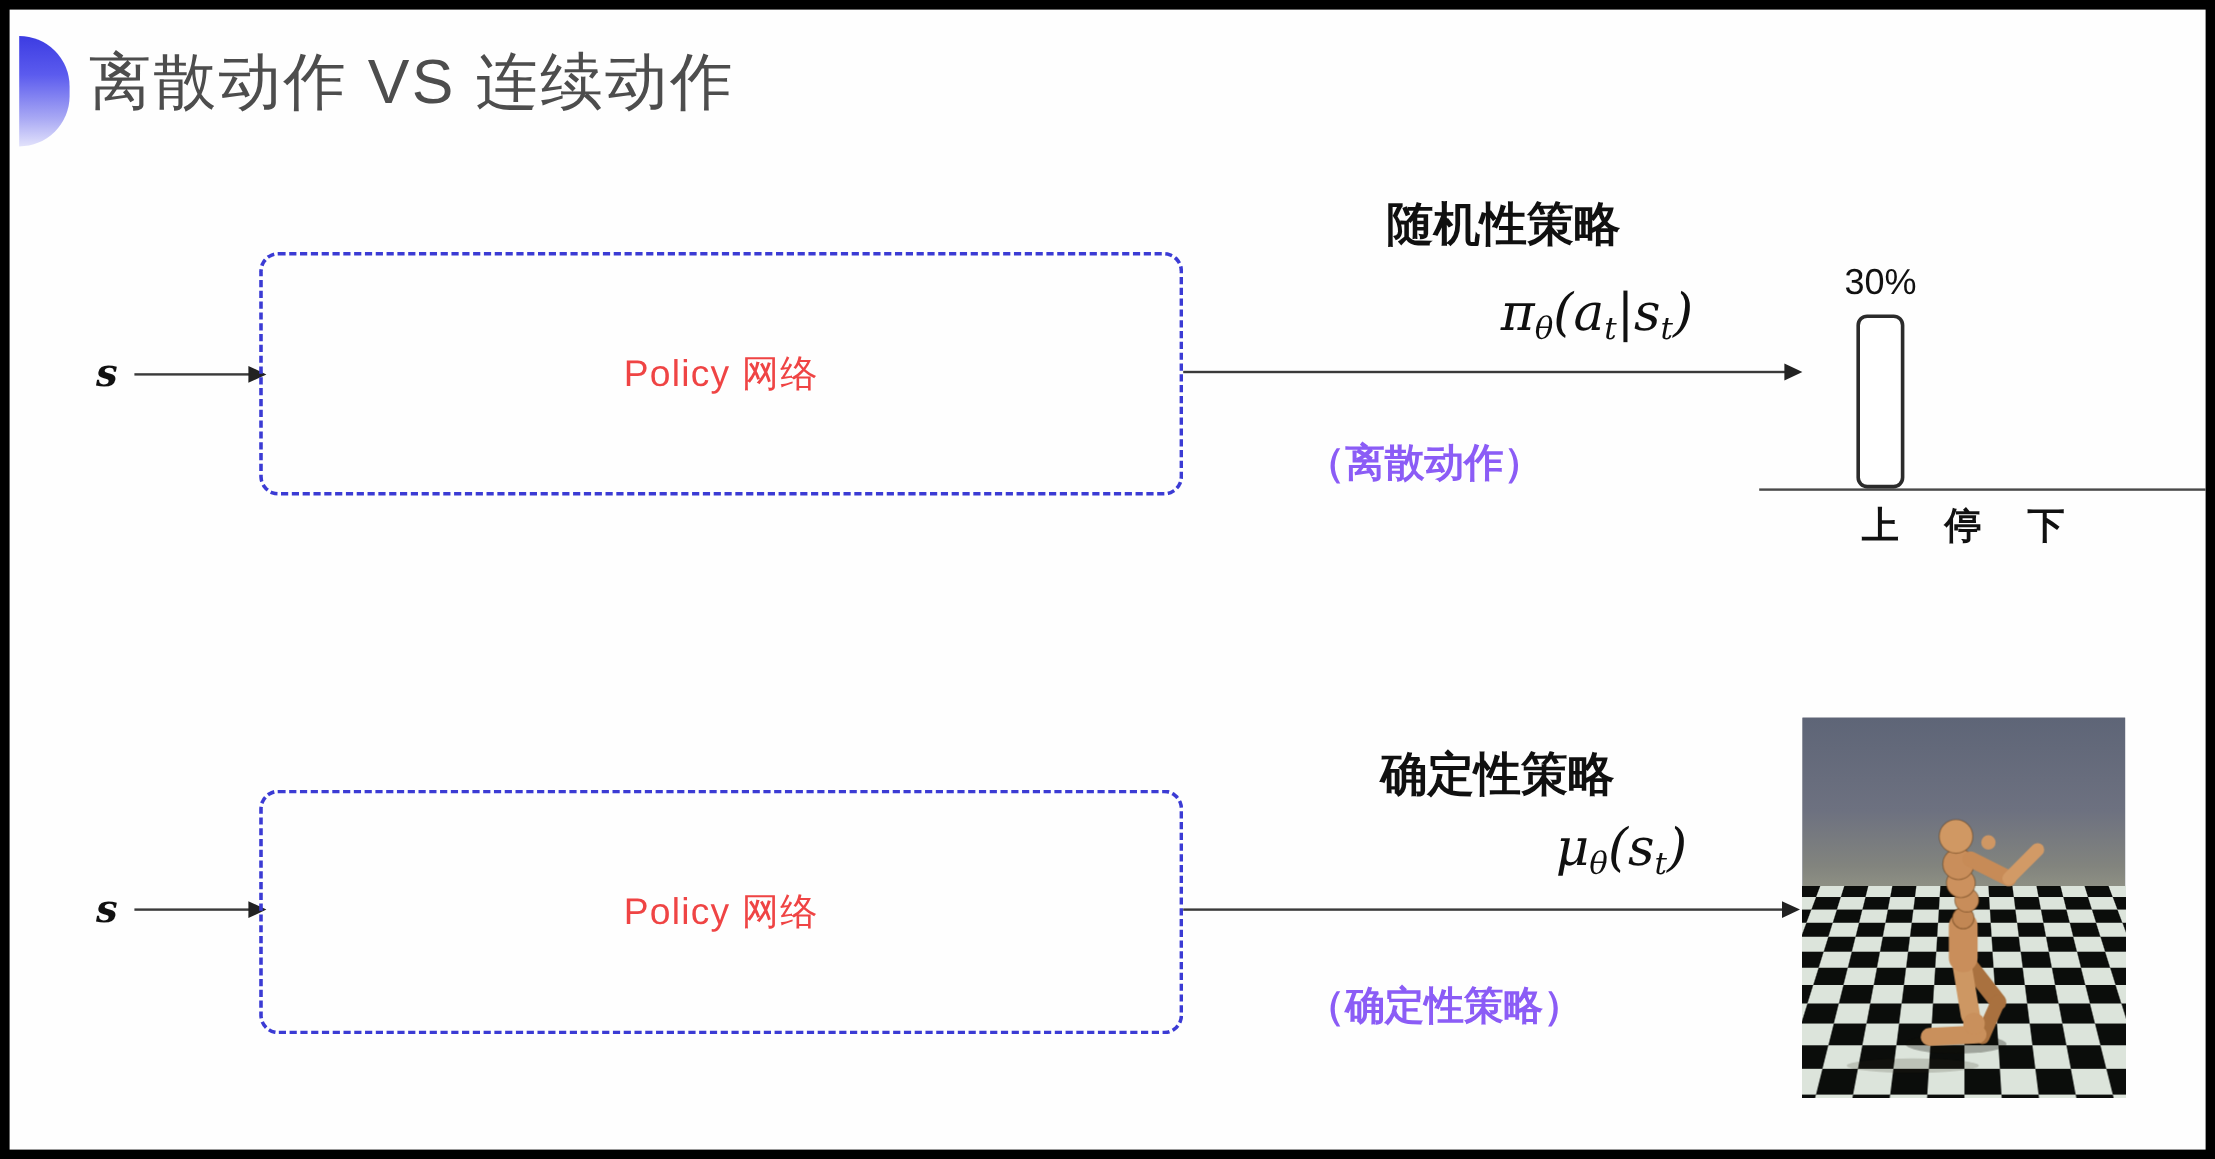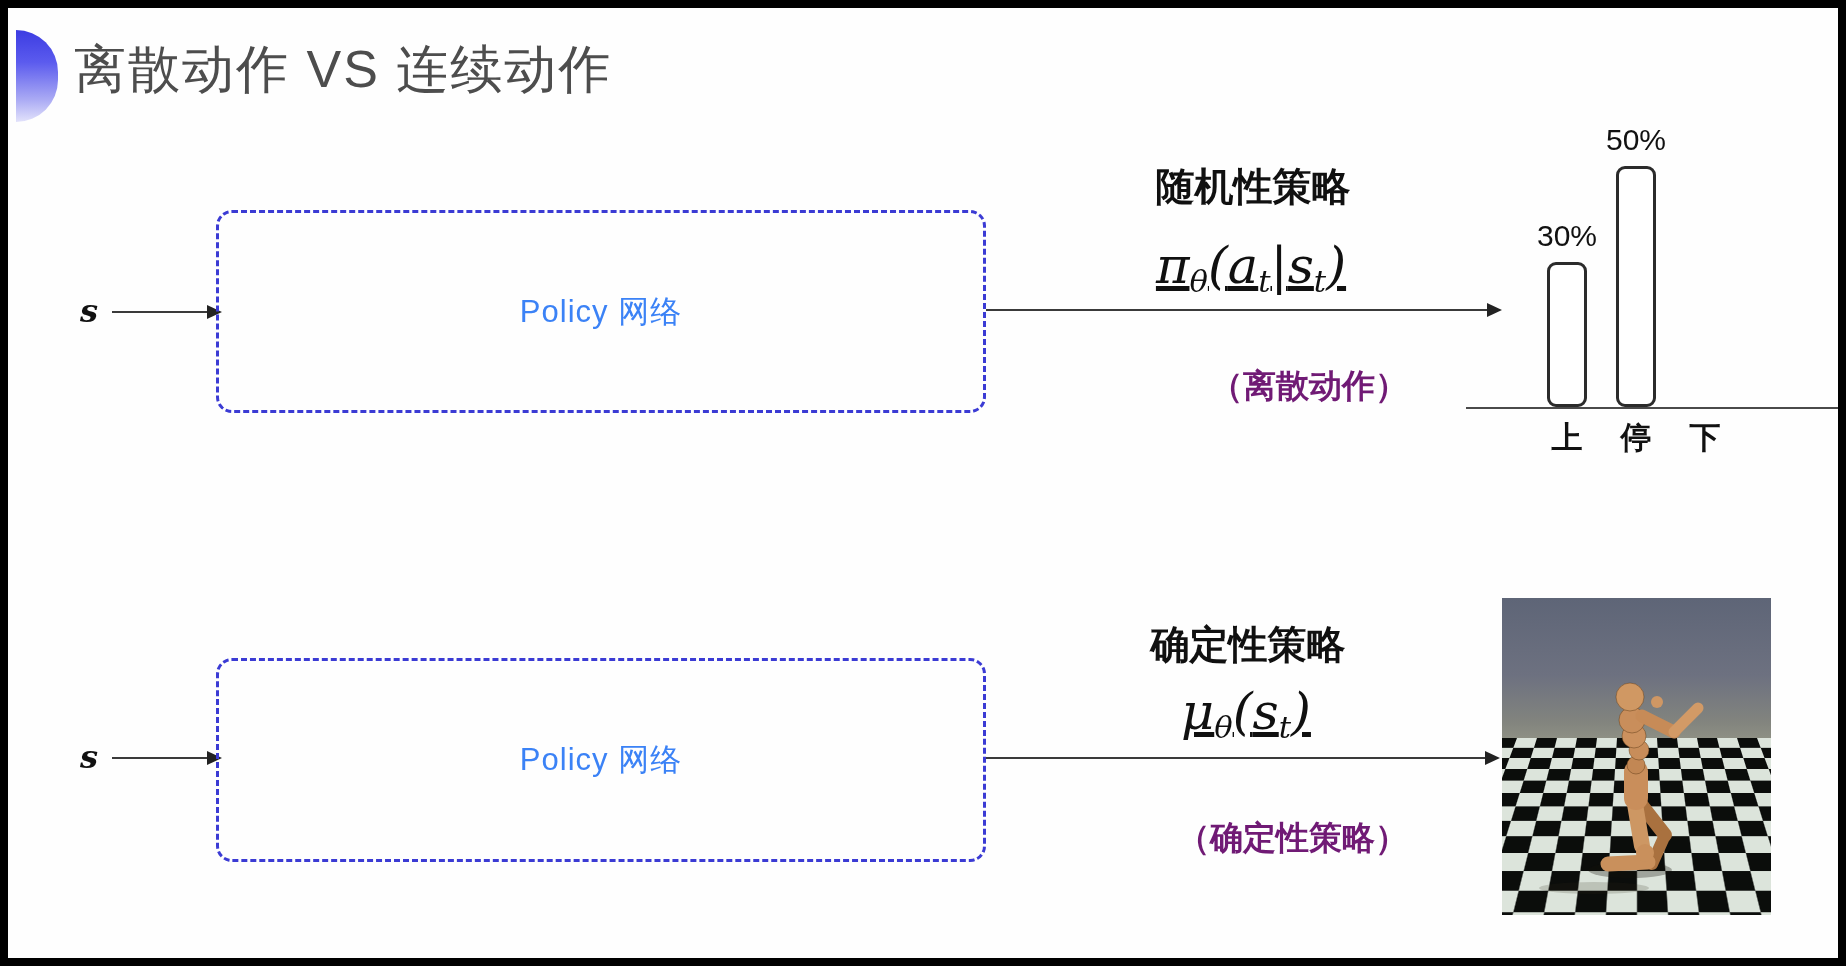--- a/index.html
+++ b/index.html
@@ -25,32 +25,32 @@
   .arrow-s-top{left:104px;top:303px;width:98px;}
   .arrow-out-top{left:978px;top:301px;width:504px;}
   .arrow-s-bottom{left:104px;top:749px;width:98px;}
   .arrow-out-bottom{left:978px;top:749px;width:502px;}
 
   
   .policy-box{position:absolute;border:3px dashed #3b3bd4;border-radius:16px;
               display:flex;align-items:center;justify-content:center;background:transparent;}
   .policy-box-top{left:208px;top:202px;width:764px;height:197px;}
   .policy-box-bottom{left:208px;top:650px;width:764px;height:198px;}
-  .policy-box-label{font-size:31px;color:#3b82f6;letter-spacing:1px;}
+  .policy-box-label{font-size:31px;color:#ef4444;letter-spacing:1px;}
 
   
   .policy-type{position:absolute;width:320px;text-align:center;font-size:39px;font-weight:600;color:#101010;}
   .policy-type-top{left:1085px;top:152px;}
   .policy-type-bottom{left:1080px;top:610px;}
-  .formula{position:absolute;width:320px;text-align:center;font-size:51px;color:#101010;
-           font-family:"DejaVu Serif","Liberation Serif",serif;font-style:italic;text-decoration:underline;}
+  .formula{position:absolute;width:320px;text-align:right;font-size:43px;color:#101010;
+           font-family:"DejaVu Serif","Liberation Serif",serif;font-style:italic;}
   .formula .sub{font-size:0.6em;vertical-align:-0.28em;font-style:italic;}
   .formula-top{left:1083px;top:228px;}
   .formula-bottom{left:1078px;top:674px;}
-  .action-note{position:absolute;width:320px;text-align:right;font-size:33px;font-weight:700;color:#701a75;}
+  .action-note{position:absolute;width:320px;text-align:left;font-size:33px;font-weight:700;color:#8b5cf6;}
   .note-top{left:1080px;top:356px;}
   .note-bottom{left:1080px;top:808px;}
 
   
   .bars-row{position:absolute;left:1458px;top:96px;width:372px;height:305px;box-sizing:border-box;
             border-bottom:2px solid #4a4a4a;display:flex;align-items:flex-end;padding-left:73px;gap:13px;}
   .bar-col{width:56px;display:flex;flex-direction:column;align-items:center;justify-content:flex-end;}
   .bar-value{font-size:30px;color:#111;font-weight:500;margin-bottom:9px;white-space:nowrap;}
   .bar{width:40px;box-sizing:border-box;background:#fff;border:3px solid #2b2b2b;border-radius:9px;}
   .cats-row{position:absolute;left:1458px;top:409px;width:372px;box-sizing:border-box;
@@ -87,24 +87,20 @@
     <div class="arrow arrow-out-top"></div>
     <div class="policy-type policy-type-top">随机性策略</div>
     <div class="formula formula-top"><span>π</span><span class="sub">θ</span><span>(</span><span>a</span><span class="sub">t</span><span>|</span><span>s</span><span class="sub">t</span><span>)</span></div>
     <div class="action-note note-top">（离散动作）</div>
 
     <div class="bars-row" id="bars-row">
         <div class="bar-col">
           <div class="bar-value">30%</div>
           <div class="bar" style="height: 145px;"></div>
         </div>
-        <div class="bar-col">
-          <div class="bar-value">50%</div>
-          <div class="bar" style="height: 241px;"></div>
-        </div>
       </div>
     <div class="cats-row" id="cats-row">
         <div class="bar-cat">上</div>
         <div class="bar-cat">停</div>
         <div class="bar-cat">下</div>
       </div>
 
     <div class="s-label s-bottom">s</div>
     <div class="arrow arrow-s-bottom"></div>
     <div class="policy-box policy-box-bottom">

